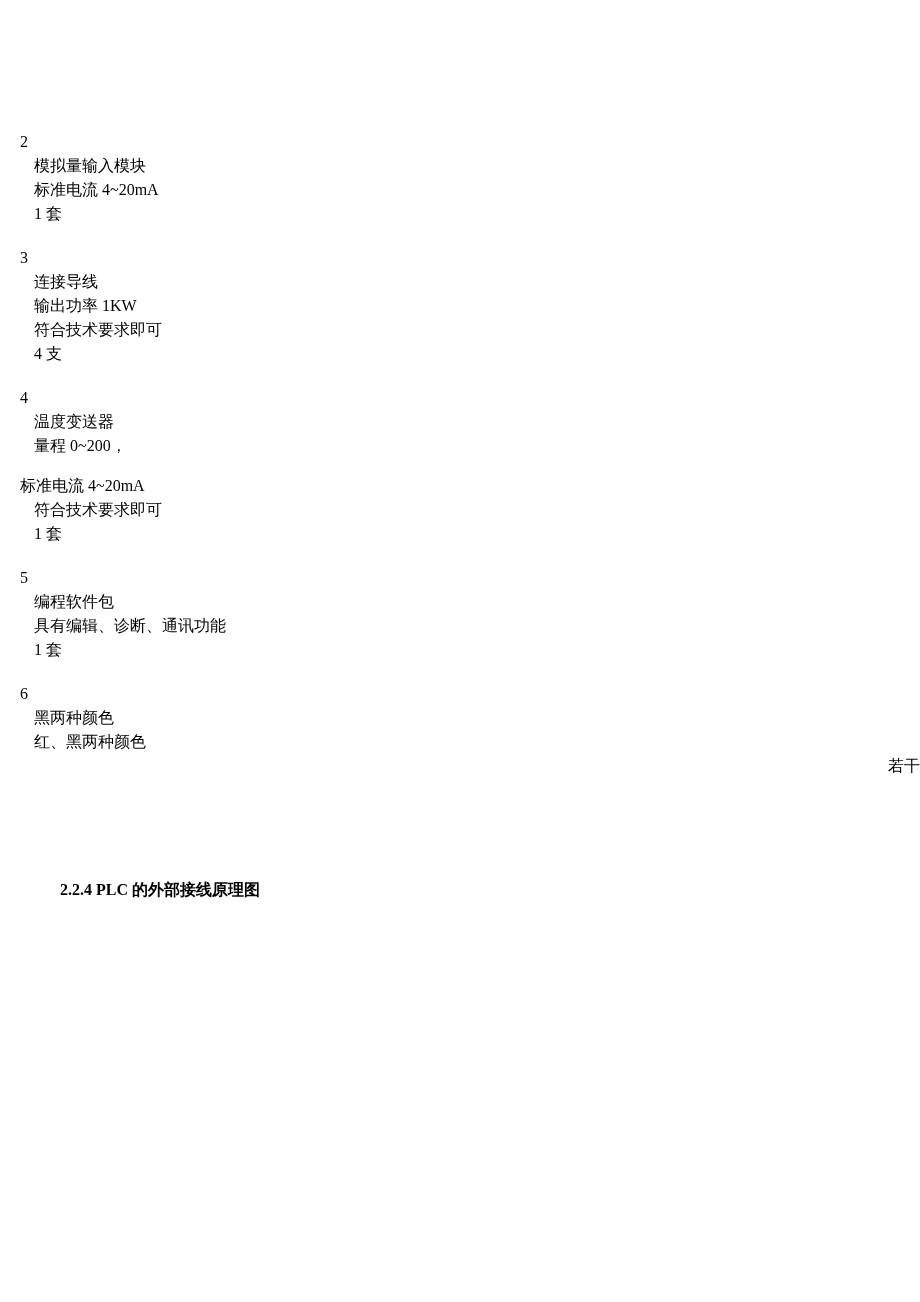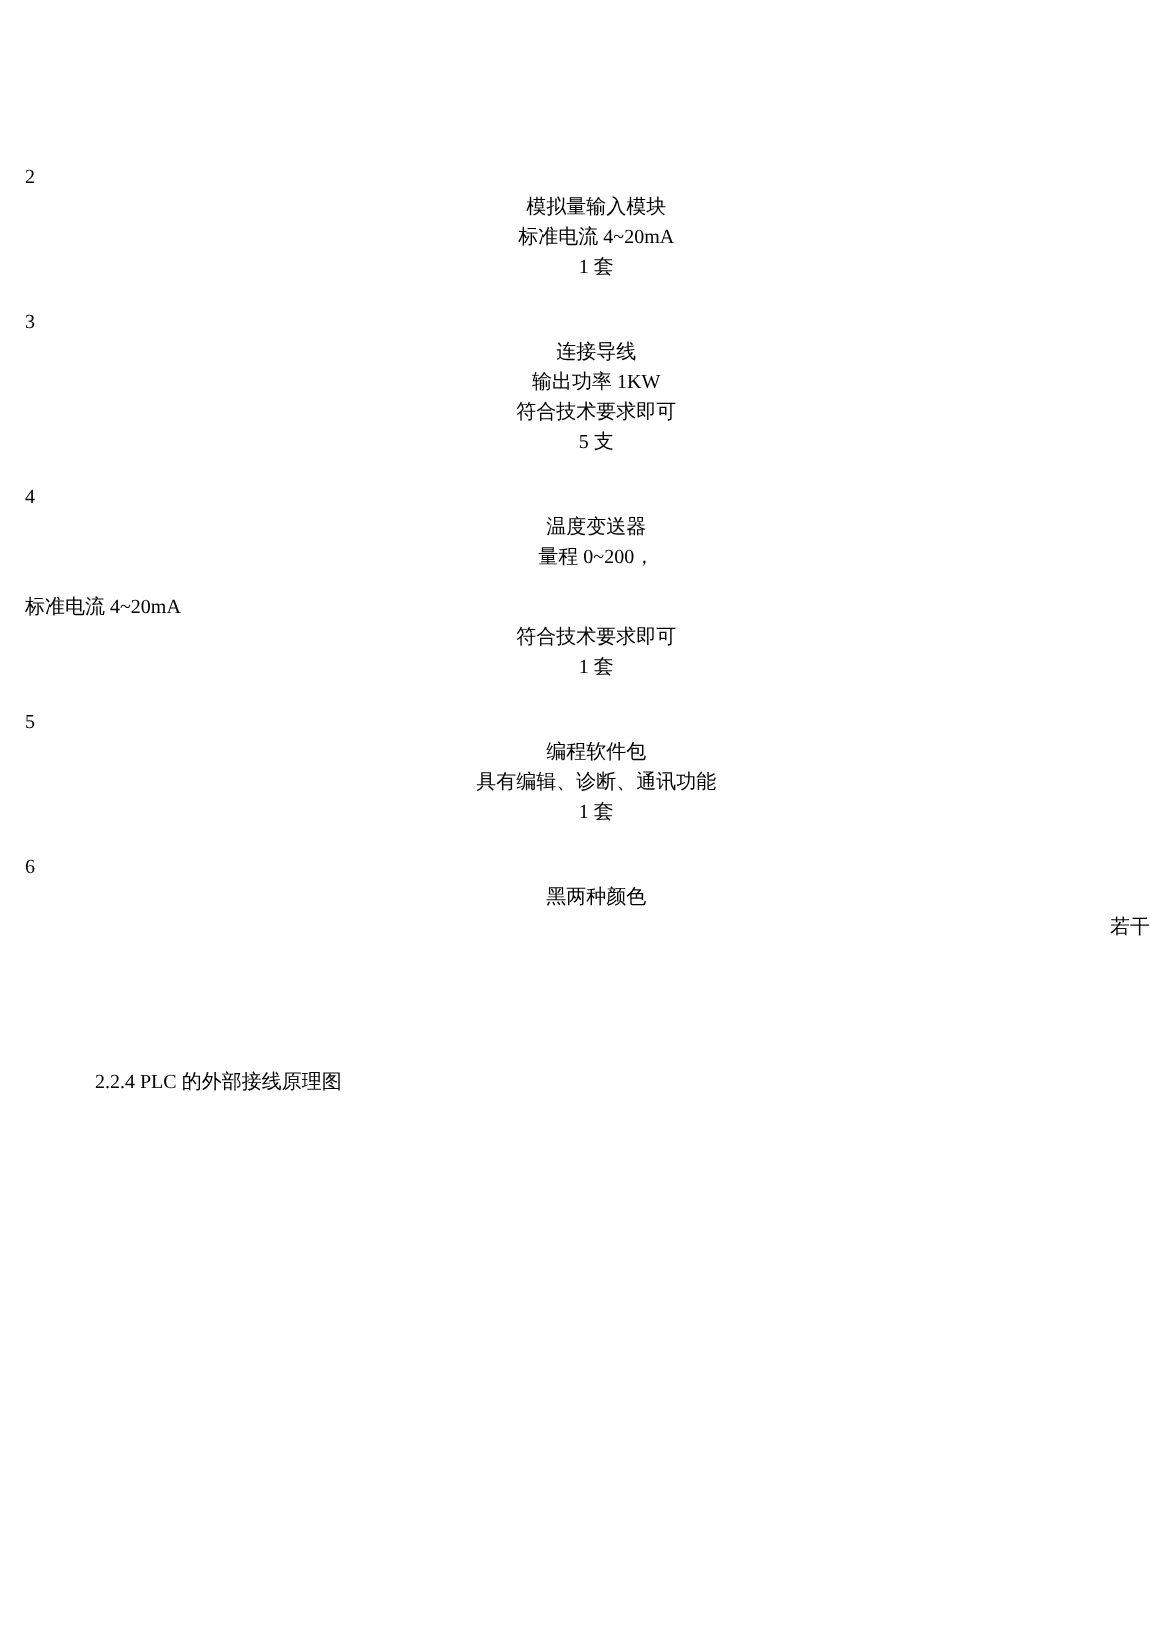--- a/index.html
+++ b/index.html
@@ -17,52 +17,52 @@
     padding-top: 130px;
   }
   .item-block {
     margin-bottom: 20px;
   }
   .num {
     margin-left: 0px;
   }
   .line {
     margin-left: 14px;
-    text-align: center;
   }
   .line-noindent {
     margin-left: 0px;
   }
   .line-extra-indent {
     margin-left: 36px;
     text-align: right;
   }
   .section-heading {
     margin-top: 100px;
-    margin-left: 56px;
+    margin-left: 40px;
+    font-weight: bold;
   }
 </style>
 </head>
 <body>
 
 <div class="content">
 
   <div class="item-block">
     <div class="num">2</div>
     <div class="line">模拟量输入模块</div>
     <div class="line">标准电流 4~20mA</div>
     <div class="line">1 套</div>
   </div>
 
   <div class="item-block">
     <div class="num">3</div>
     <div class="line">连接导线</div>
     <div class="line">输出功率 1KW</div>
     <div class="line">符合技术要求即可</div>
-    <div class="line">5 支</div>
+    <div class="line">4 支</div>
   </div>
 
   <div class="item-block">
     <div class="num">4</div>
     <div class="line">温度变送器</div>
     <div class="line">量程 0~200，</div>
     <div style="height:16px"></div>
     <div class="line-noindent">标准电流 4~20mA</div>
     <div class="line">符合技术要求即可</div>
     <div class="line">1 套</div>
@@ -71,18 +71,19 @@
   <div class="item-block">
     <div class="num">5</div>
     <div class="line">编程软件包</div>
     <div class="line">具有编辑、诊断、通讯功能</div>
     <div class="line">1 套</div>
   </div>
 
   <div class="item-block">
     <div class="num">6</div>
     <div class="line">黑两种颜色</div>
+    <div class="line">红、黑两种颜色</div>
     <div class="line-extra-indent">若干</div>
   </div>
 
   <div class="section-heading">2.2.4 PLC 的外部接线原理图</div>
 
 </div>
 
 </body></html>

